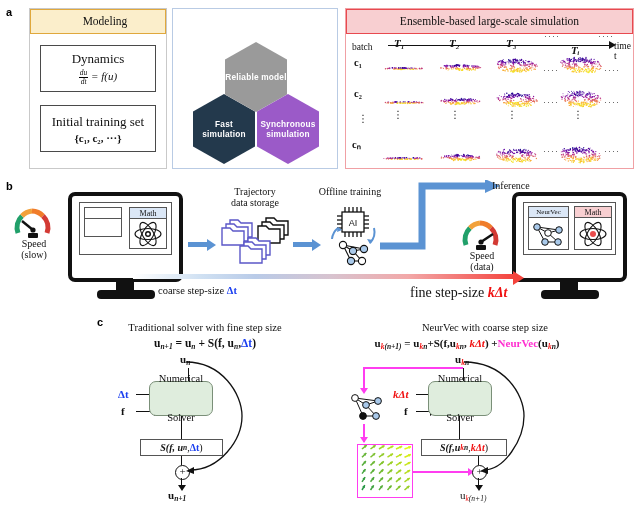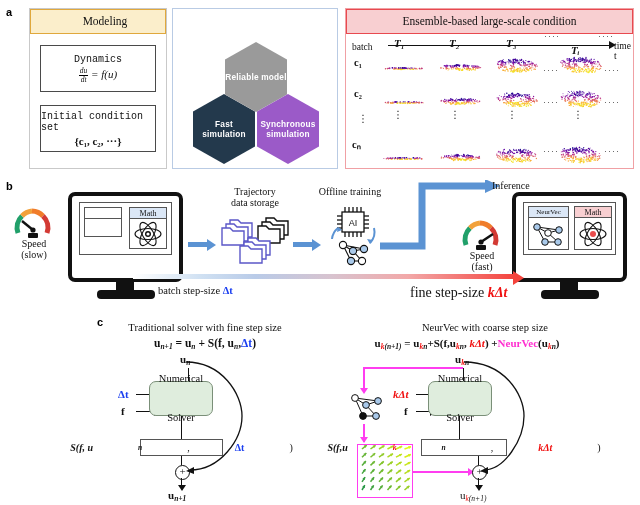--- a/index.html
+++ b/index.html
@@ -15,21 +15,21 @@
 
   .b-model{left:29px;top:8px;width:138px;height:161px;border:1px solid #c9c9c9;}
   .h-model{height:25px;background:#fbeecb;border:1px solid #e0a83c;border-bottom:1px solid #e0a83c;padding-left:14px;}
   .b-dem{left:172px;top:8px;width:166px;height:161px;border:1px solid #b9cbe4;}
   .h-dem{height:25px;background:#d8e5f5;border:1px solid #5d8fc9;}
   .b-ens{left:345px;top:8px;width:289px;height:161px;border:1px solid #f0a0a4;}
   .h-ens{height:25px;background:#f8cfd1;border:1px solid #e8494f;}
 
   .innerbox{position:absolute;box-sizing:border-box;border:1.4px solid #4a4a4a;background:#fff;
             display:flex;flex-direction:column;align-items:center;justify-content:center;}
-  .ib-label{font-size:10px;font-family:Liberation Mono, monospace;}
+  .ib-label{font-size:13px;}
   .frac{display:inline-flex;flex-direction:column;align-items:center;vertical-align:middle;
         font-size:7.5px;line-height:1.05;font-style:italic;}
   .frac .num{border-bottom:1px solid #000;padding:0 1px;}
   .eqline{font-size:11px;margin-top:2px;}
 
   
   .hex{position:absolute;width:62px;height:70px;
        clip-path:polygon(50% 0%,100% 25%,100% 75%,50% 100%,0% 75%,0% 25%);
        display:flex;align-items:center;justify-content:center;text-align:center;
        font-family:"Liberation Sans",sans-serif;font-weight:bold;font-size:8.3px;
@@ -59,21 +59,21 @@
   .grad-bar{position:absolute;height:5px;
      background:linear-gradient(90deg,#ffffff 0%,#cfe0f2 18%,#b9cbe8 32%,#d8c3cf 52%,#f2a8a8 72%,#f4605c 92%,#f4433c 100%);}
   .grad-head{position:absolute;width:0;height:0;border-left:11px solid #f4433c;
      border-top:7px solid transparent;border-bottom:7px solid transparent;}
 
   
   .solver{position:absolute;box-sizing:border-box;background:#dfeddd;border:1.3px solid #7a8f78;
           border-radius:7px;display:flex;flex-direction:column;align-items:center;
           justify-content:center;font-size:10.5px;line-height:1.2;gap:26px;}
   .sbox{position:absolute;box-sizing:border-box;background:#fff;border:1.2px solid #555;
-        display:flex;align-items:center;justify-content:center;font-size:10px;white-space:nowrap;gap:45px;}
+        display:flex;align-items:center;justify-content:center;font-size:10px;white-space:nowrap;}
   .plus{position:absolute;width:13px;height:13px;border:1.2px solid #111;border-radius:50%;
         background:#fff;font-size:11px;line-height:11px;text-align:center;color:#111;}
   .ln{position:absolute;background:#111;}
   .lnm{position:absolute;background:#ff3df0;}
   .vf{position:absolute;box-sizing:border-box;border:1.7px solid #ff3df0;background:#fff;overflow:hidden;}
   .blue{color:#1b3ff0;} .red{color:#f01010;} .mag{color:#ff2fd0;}
   .it{font-style:italic;}
 </style>
 </head>
 <body>
@@ -86,39 +86,39 @@
     <div class="ib-label">Dynamics</div>
     <div class="eqline">
       <span class="frac">
           <span class="num">du</span>
           <span>dt</span>
         </span>
       <span class="it">= f(u)</span>
     </div>
   </div>
   <div class="innerbox" style="left:10px;top:96px;width:116px;height:47px;">
-    <div class="ib-label">Initial condition set</div>
+    <div class="ib-label">Initial training set</div>
     <div class="eqline" style="font-weight:bold;">{c₁, c₂, ···}</div>
   </div>
 </div>
 
 <div class="box b-dem">
   <div class="hex" style="left:20px;top:85px;background:#23394c;">
     <span>Fast simulation</span>
   </div>
   <div class="hex" style="left:52px;top:33px;background:#9a9a9a;">
     <span>Reliable model</span>
   </div>
   <div class="hex" style="left:84px;top:85px;background:#9b5ac8;">
     <span>Synchronous simulation</span>
   </div>
 </div>
 
 <div class="box b-ens">
-  <div class="hdr h-ens">Ensemble-based large-scale condition</div>
+  <div class="hdr h-ens">Ensemble-based large-scale simulation</div>
 
   <div class="blabel" style="left:6px;top:33px;">batch</div>
 
   <div class="tlabel" style="left:48px;top:19px;">T₁</div>
   <div class="tlabel" style="left:103px;top:19px;">T₂</div>
   <div class="tlabel" style="left:160px;top:19px;">T₃</div>
   <div class="dots" style="left:198px;top:22px;">····</div>
   <div class="tlabel" style="left:225px;top:26px;">Tᵢ</div>
   <div class="dots" style="left:252px;top:22px;">····</div>
 
@@ -2432,21 +2432,21 @@
   <path d="M6,27 A16,16 0 0,1 10,10" stroke="#21a06a" stroke-width="5" fill="none"></path>
   <path d="M10,10 A16,16 0 0,1 20,5" stroke="#f2a13a" stroke-width="5" fill="none"></path>
   <path d="M20,5 A16,16 0 0,1 31,10" stroke="#f07c2a" stroke-width="5" fill="none"></path>
   <path d="M31,10 A16,16 0 0,1 35,27" stroke="#d33a34" stroke-width="5" fill="none"></path>
   <line x1="21" y1="24" x2="33" y2="16" stroke="#111" stroke-width="2.4"></line>
   <circle cx="21" cy="24" r="2.6" fill="#111"></circle>
   <rect x="16" y="27" width="10" height="5" rx="1" fill="#111"></rect>
 </svg>
 <div class="cap" style="left:456px;top:250px;width:52px;">
   <div>Speed</div>
-  <div>(fast)</div>
+  <div>(data)</div>
 </div>
 
 <div class="mon-frame" style="left:512px;top:192px;width:115px;height:90px;"></div>
 <div class="mon-screen" style="left:523px;top:202px;width:93px;height:53px;"></div>
 <div class="win" style="left:528px;top:206px;width:41px;height:44px;">
   <div class="win-t" style="background:#dbe7f6;font-size:7px;">NeurVec</div>
   <svg width="39" height="31">
     <g stroke="#111" stroke-width="1">
       <line x1="8" y1="9" x2="19" y2="15"></line>
         <line x1="8" y1="9" x2="16" y2="24"></line>
@@ -2474,21 +2474,21 @@
       <circle r="3" fill="#e84c4c" stroke="none"></circle>
     </g>
   </svg>
 </div>
 <div class="mon-neck" style="left:560px;top:282px;width:18px;height:10px;"></div>
 <div class="mon-base" style="left:541px;top:290px;width:58px;height:9px;"></div>
 
 <div class="grad-bar" style="left:133px;top:274px;width:382px;"></div>
 <div class="grad-head" style="left:513px;top:271px;"></div>
 <div class="abs" style="left:158px;top:285px;font-size:10.5px;">
-  <span>batch step-size </span><span class="blue" style="font-weight:bold;">Δt</span>
+  <span>coarse step-size </span><span class="blue" style="font-weight:bold;">Δt</span>
 </div>
 <div class="abs" style="left:410px;top:285px;font-size:14px;">
   <span>fine step-size </span><span class="red it" style="font-weight:bold;">kΔt</span>
 </div>
 
 <div class="abs panel-label" style="left:97px;top:316px;">c</div>
 
 <div class="cap" style="left:100px;top:322px;width:210px;font-size:10.5px;">Traditional solver with fine step size</div>
 <div class="abs" style="left:100px;top:337px;width:210px;text-align:center;font-size:11.5px;font-weight:bold;">
   <span>u</span><span class="sub">n+1</span><span> = u</span><span class="sub">n</span><span> + S(f, u</span><span class="sub">n</span><span>,</span><span class="blue">Δt</span><span>)</span>

